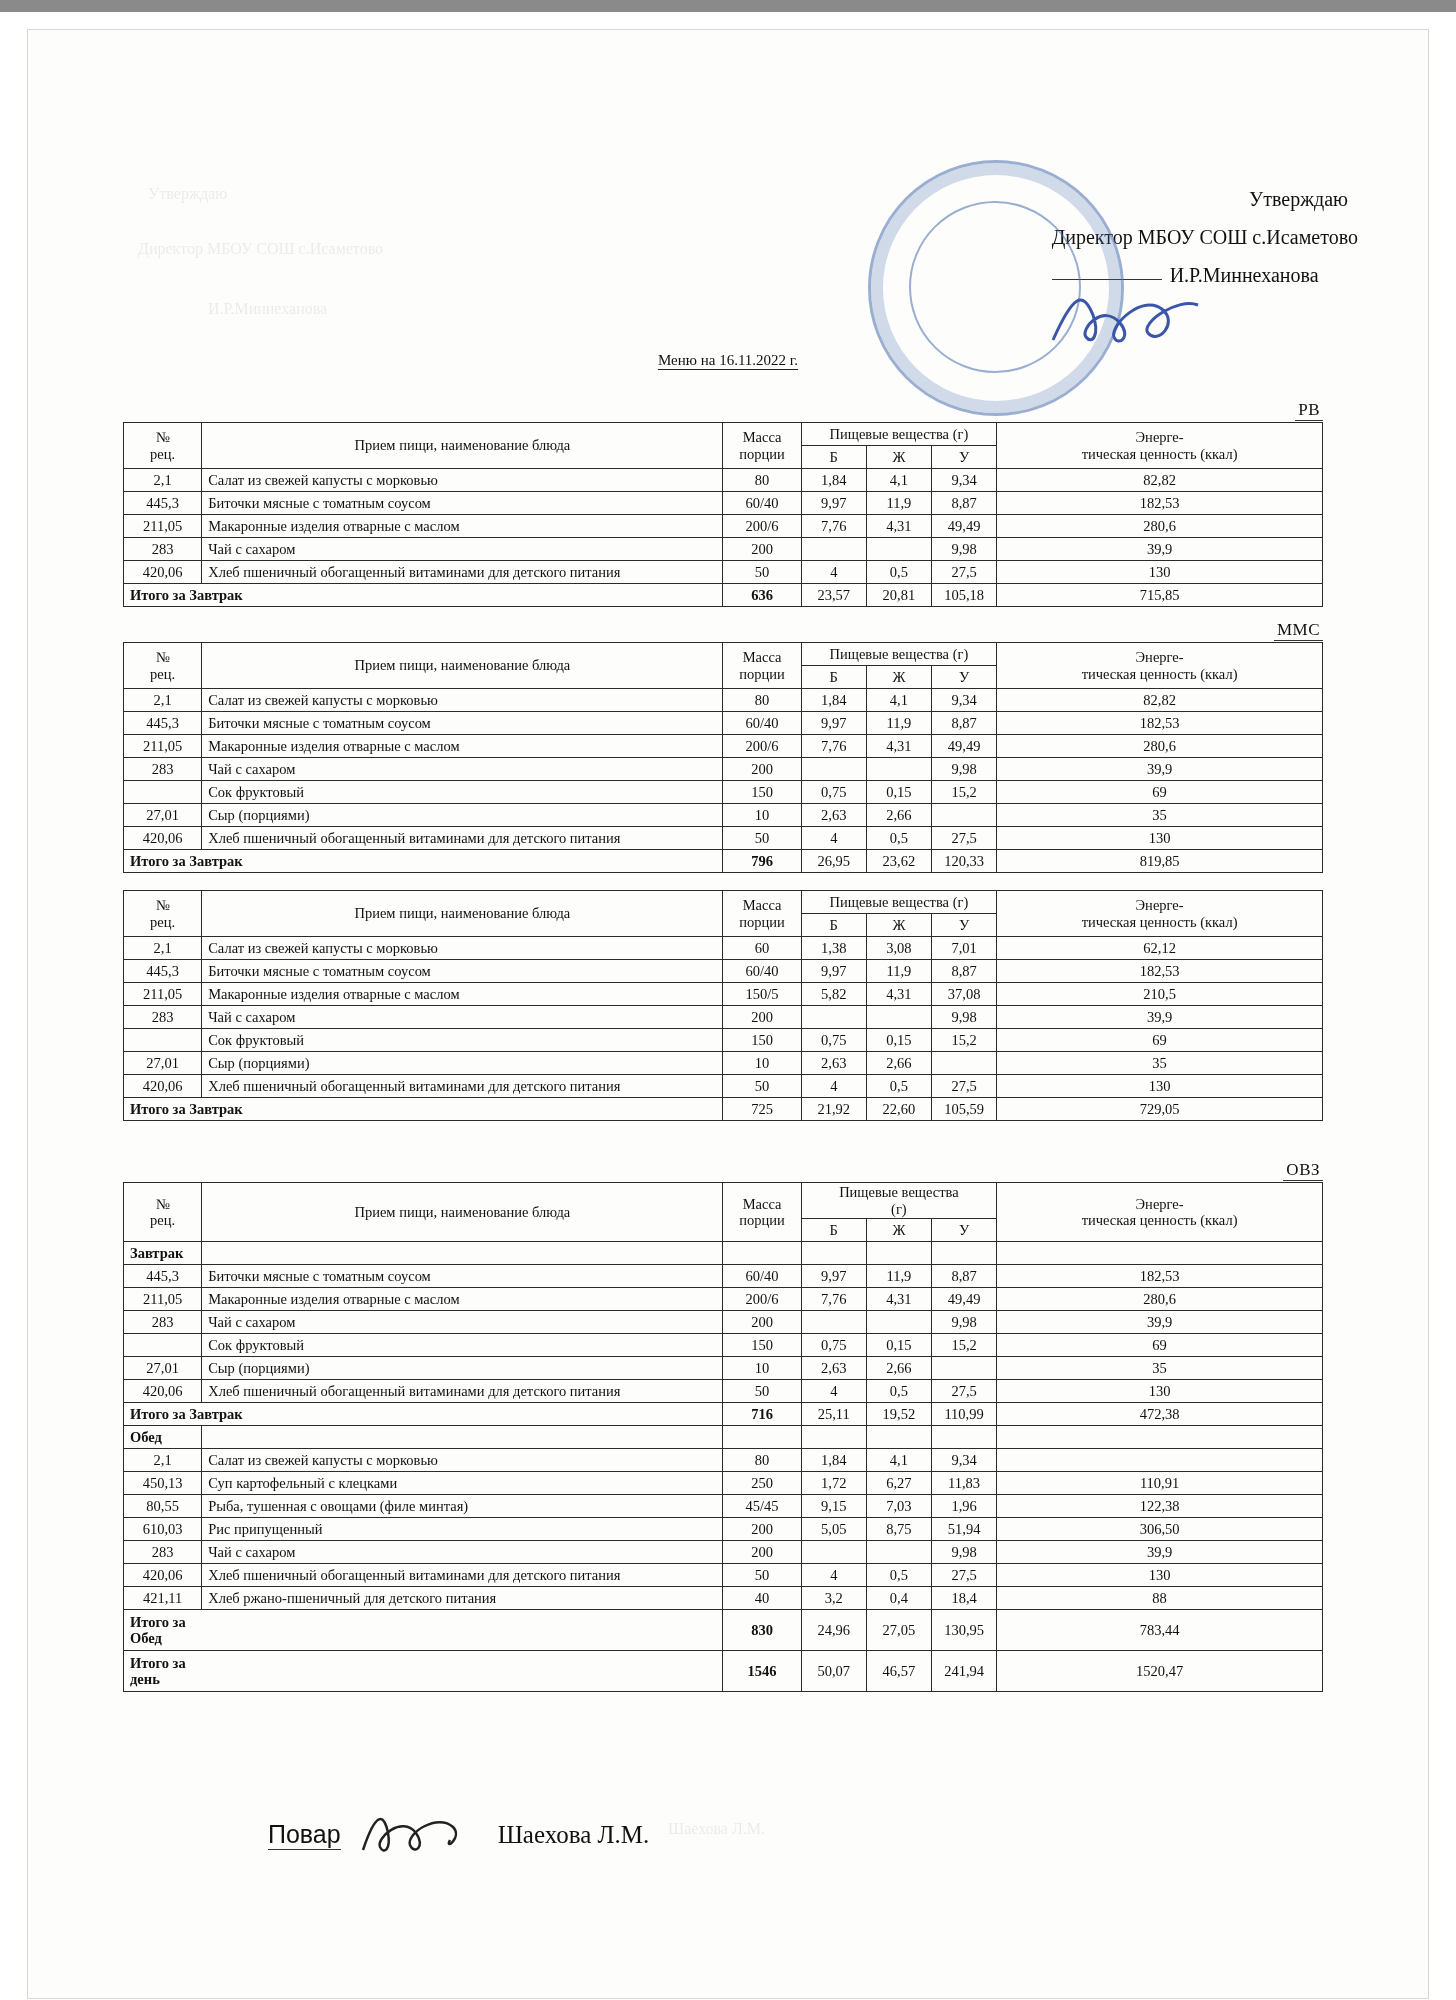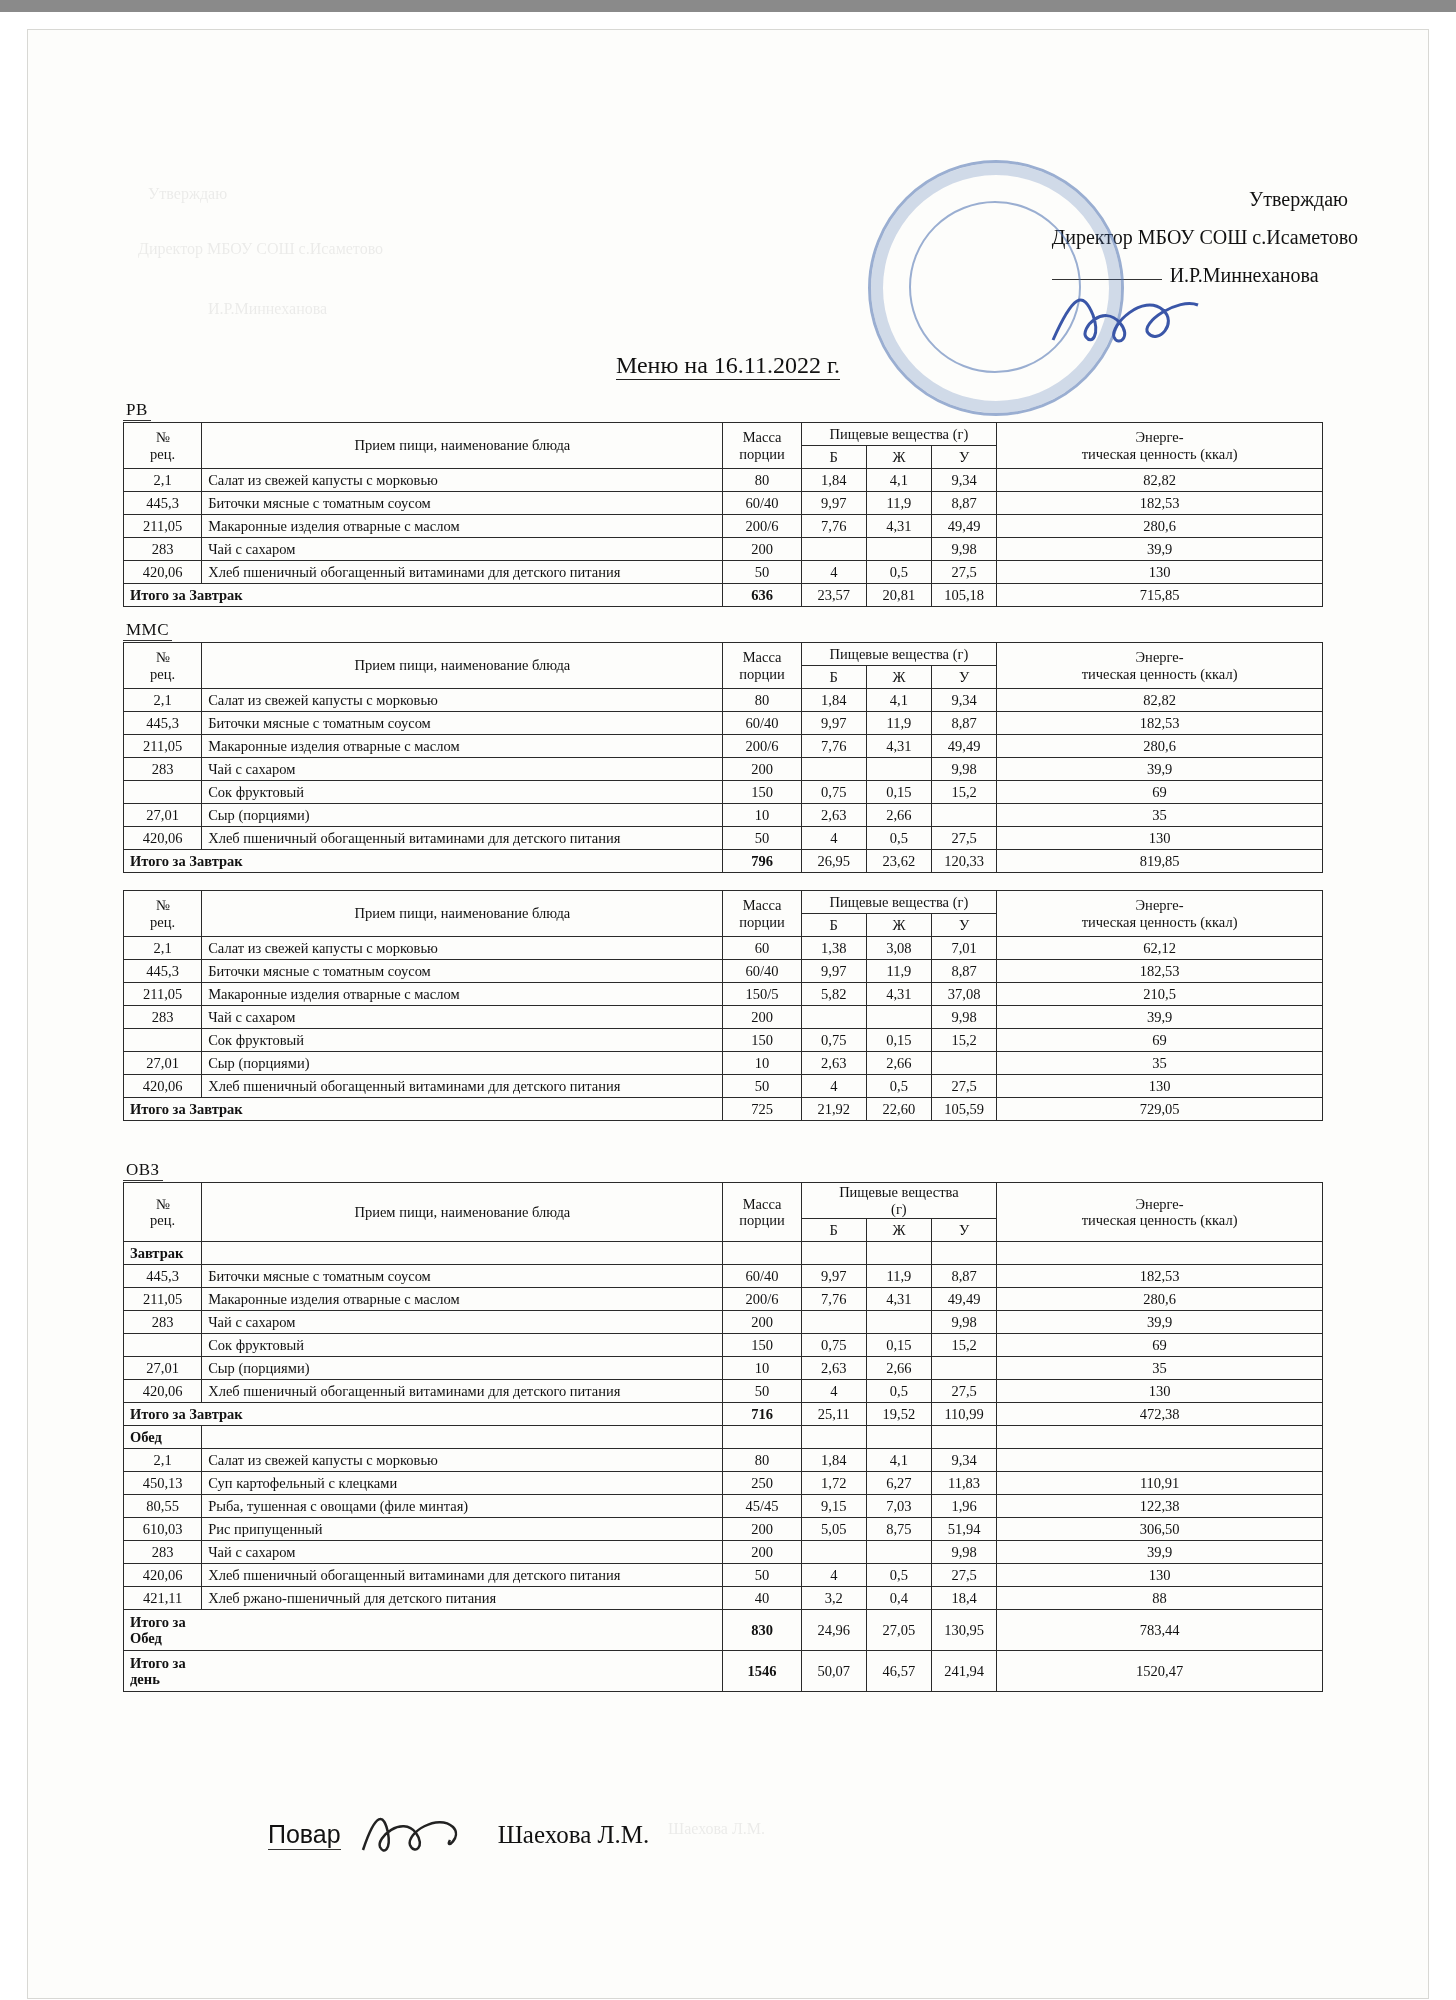--- a/index.html
+++ b/index.html
@@ -54,29 +54,29 @@
     margin-right: 8px;
     vertical-align: 2px;
   }
 
   .menu-title {
     position: absolute;
     left: 0;
     right: 0;
     top: 322px;
     text-align: center;
-    font-size: 24px;
+    font-size: 15px;
   }
   .menu-title span {
     border-bottom: 1px solid #222;
     padding-bottom: 1px;
   }
 
   .section-label {
-    text-align: left;
+    text-align: right;
     font-size: 17px;
     margin: 0 0 2px 0;
     letter-spacing: .5px;
   }
   .section-label span { border-bottom: 1px solid #333; padding: 0 3px 1px 3px; }
 
   table.menu {
     border-collapse: collapse;
     width: 1200px;
     font-size: 14.5px;

